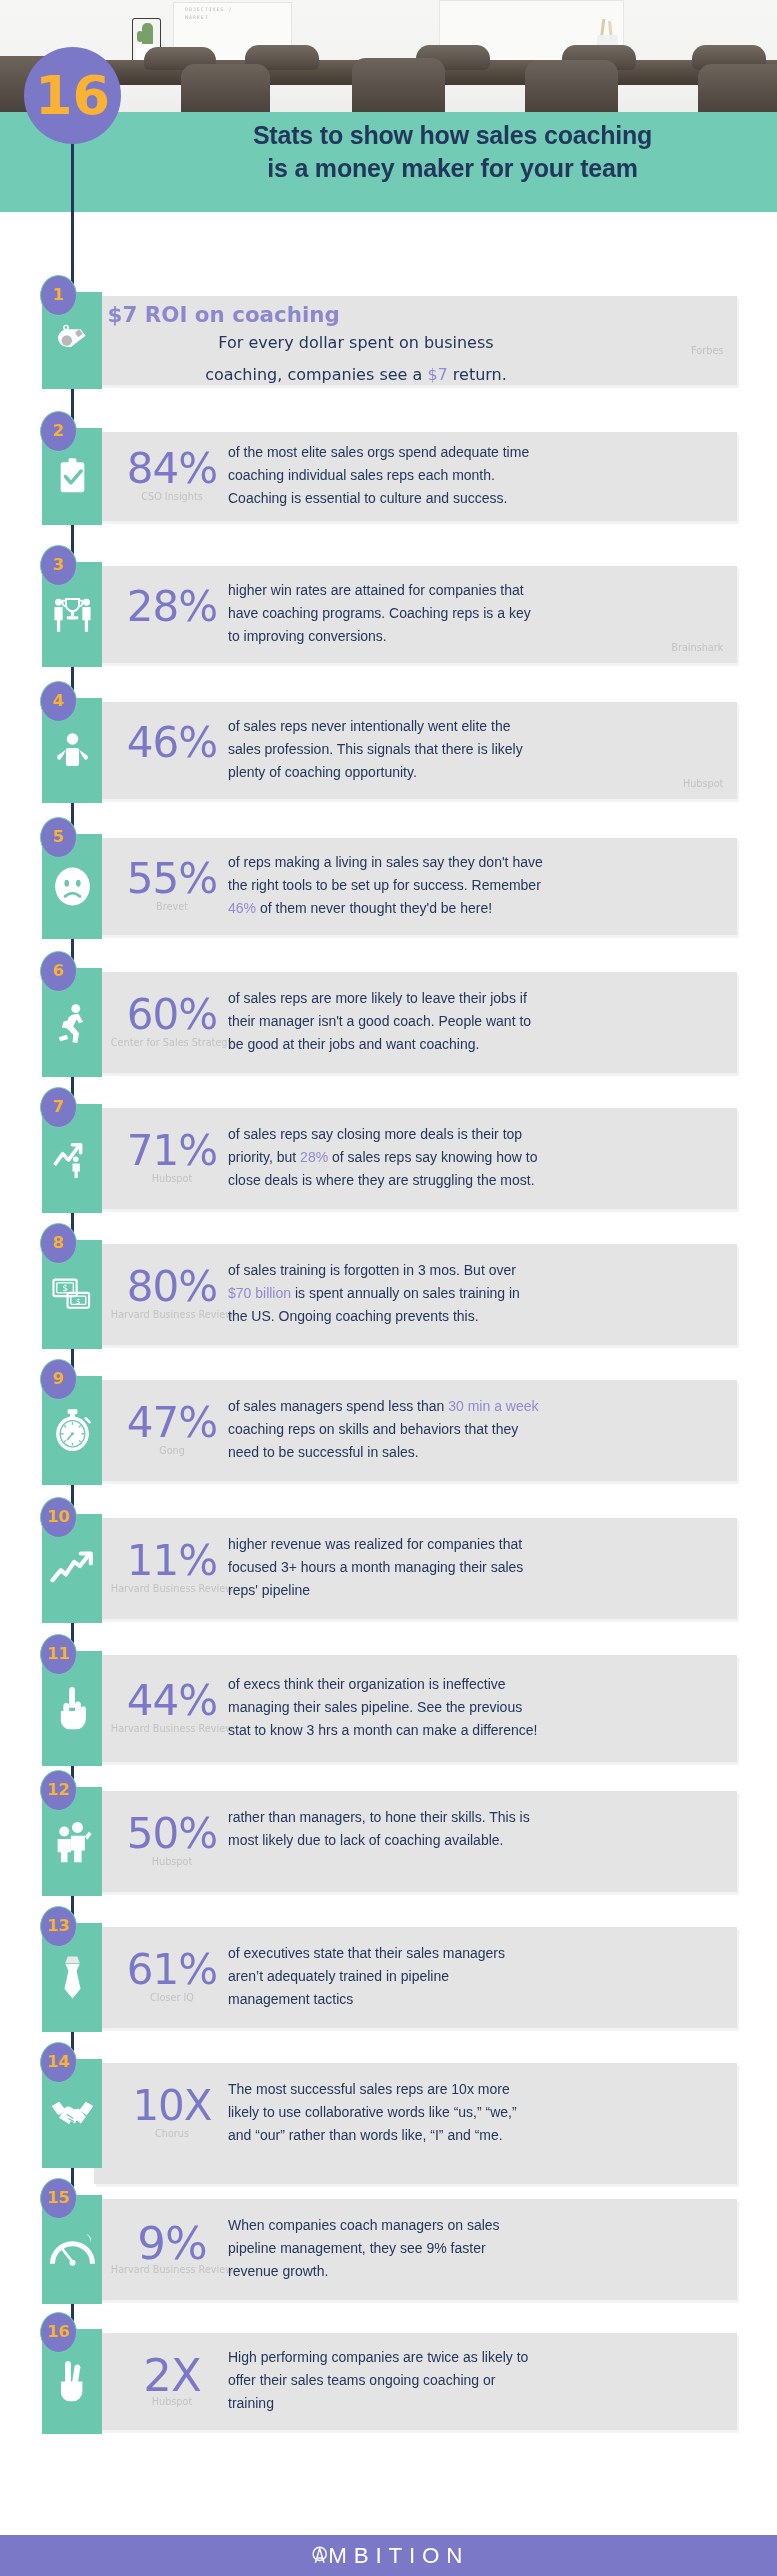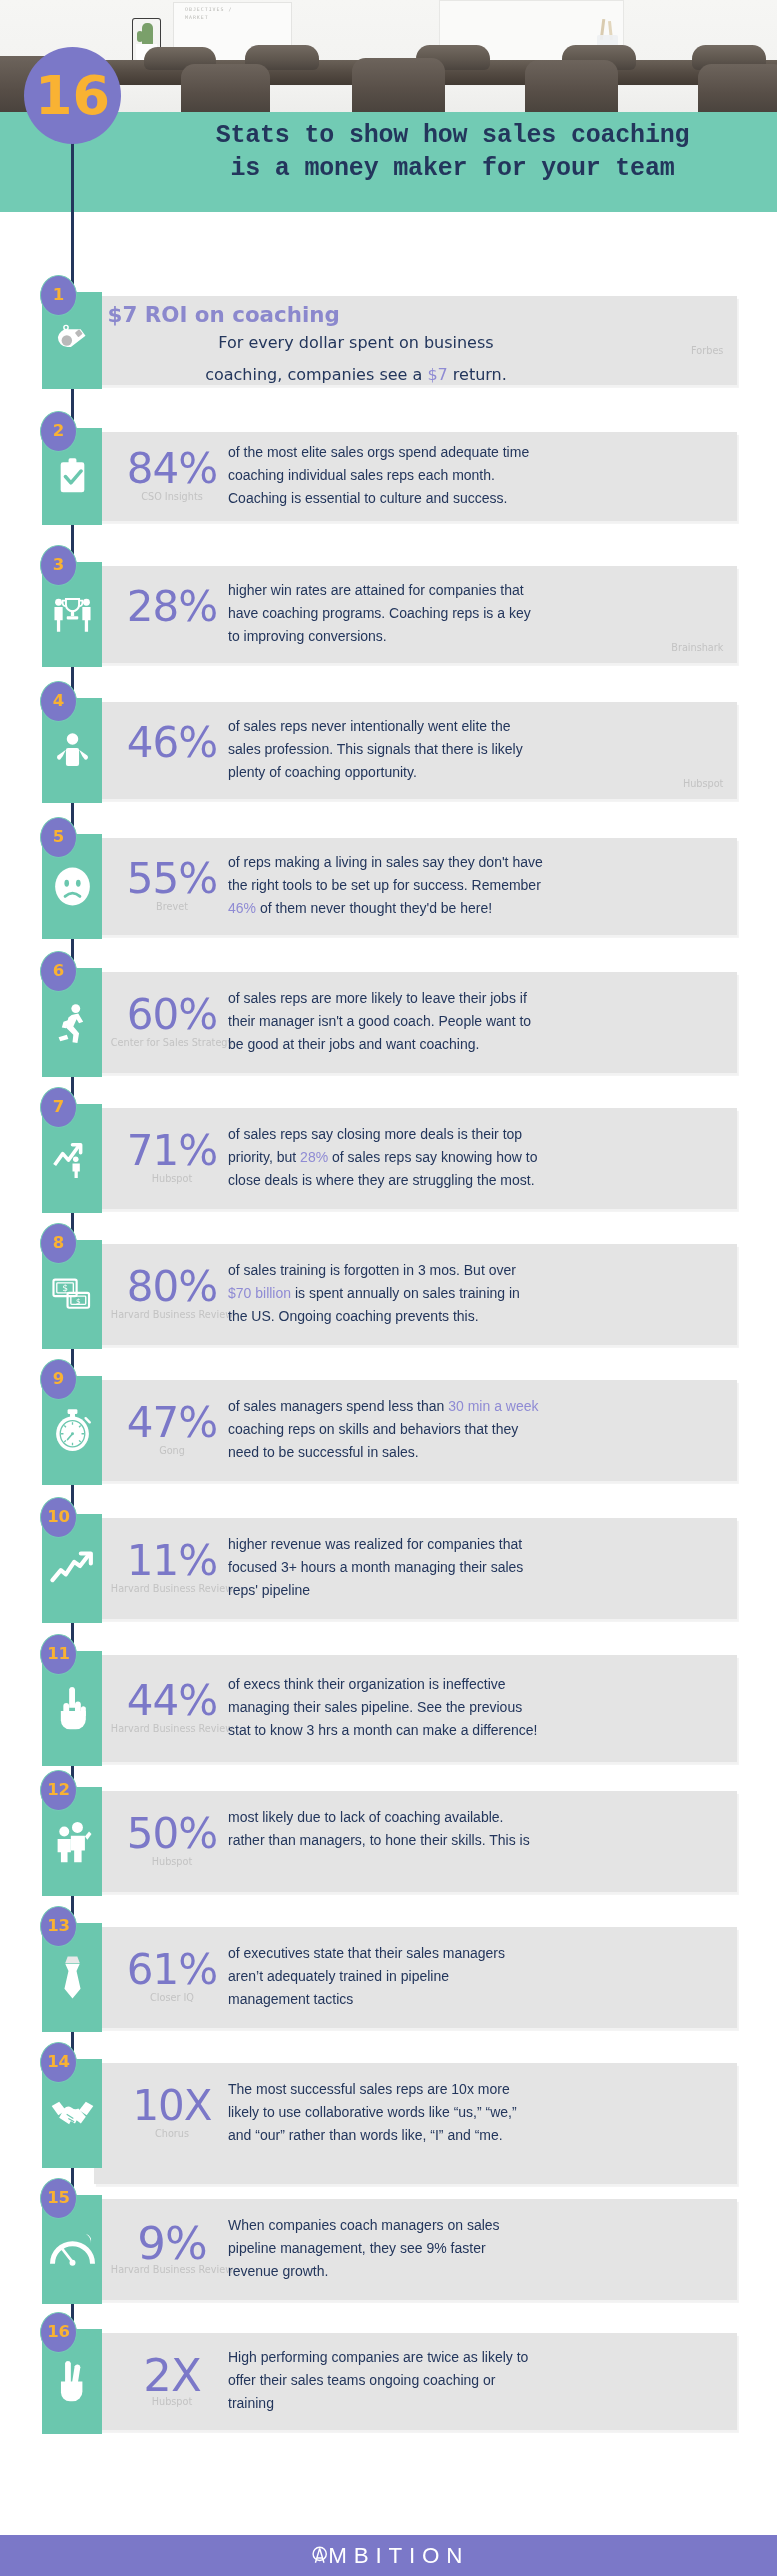--- a/index.html
+++ b/index.html
@@ -84,21 +84,21 @@
   }
   .chair.back { background:linear-gradient(180deg,#746b62 0%,#5d554d 60%,#4b443e 100%); }
 
   
   .title-band {
     position:absolute; left:0; top:112px; width:778px; height:100px;
     background:#72cbb4;
   }
   .title-text {
     position:absolute; left:151px; top:119px; width:603px;
-    font-family:Liberation Mono, monospace;
+    font-family:Liberation Sans, sans-serif;
     font-size:25px; font-weight:bold; line-height:33px;
     color:#23365c; text-align:center; letter-spacing:-0.2px;
   }
   .badge-16 {
     position:absolute; left:24px; top:47px;
     width:97px; height:97px; border-radius:50%;
     background:#7b78c8;
     display:flex; align-items:center; justify-content:center;
     z-index:6;
   }
@@ -513,22 +513,22 @@
             <circle cx="32" cy="9" r="6.6" fill="#fff"></circle>
             <path d="M24 19 h17 v18 h-4 v14 h-9 v-14 h-4 z" fill="#fff"></path>
             <path d="M41 20 l5 -6 l3 3 l-5 7 z" fill="#fff"></path>
           </svg>
         </span>
       </div>
       <div class="body-box" style="height:101px">
         <div class="stat-num" style="top:22.4px; font-size:42px">50%</div>
         <div class="stat-src" style="top:65px">Hubspot</div>
         <div class="stat-txt" style="left:134px; right:9.7px; top:15.3px">
+          <div>rather than managers, to hone their skills. This is</div>
           <div>most likely due to lack of coaching available.</div>
-          <div>rather than managers, to hone their skills. This is</div>
         </div>
       </div>
     </div>
     <div class="card" style="top: 1923px; height: 109px;">
       <div class="num-badge">
         <span>13</span>
       </div>
       <div class="icon-box" style="height:109px">
         <span>
           <svg width="29" height="47" viewBox="0 0 36 56">

